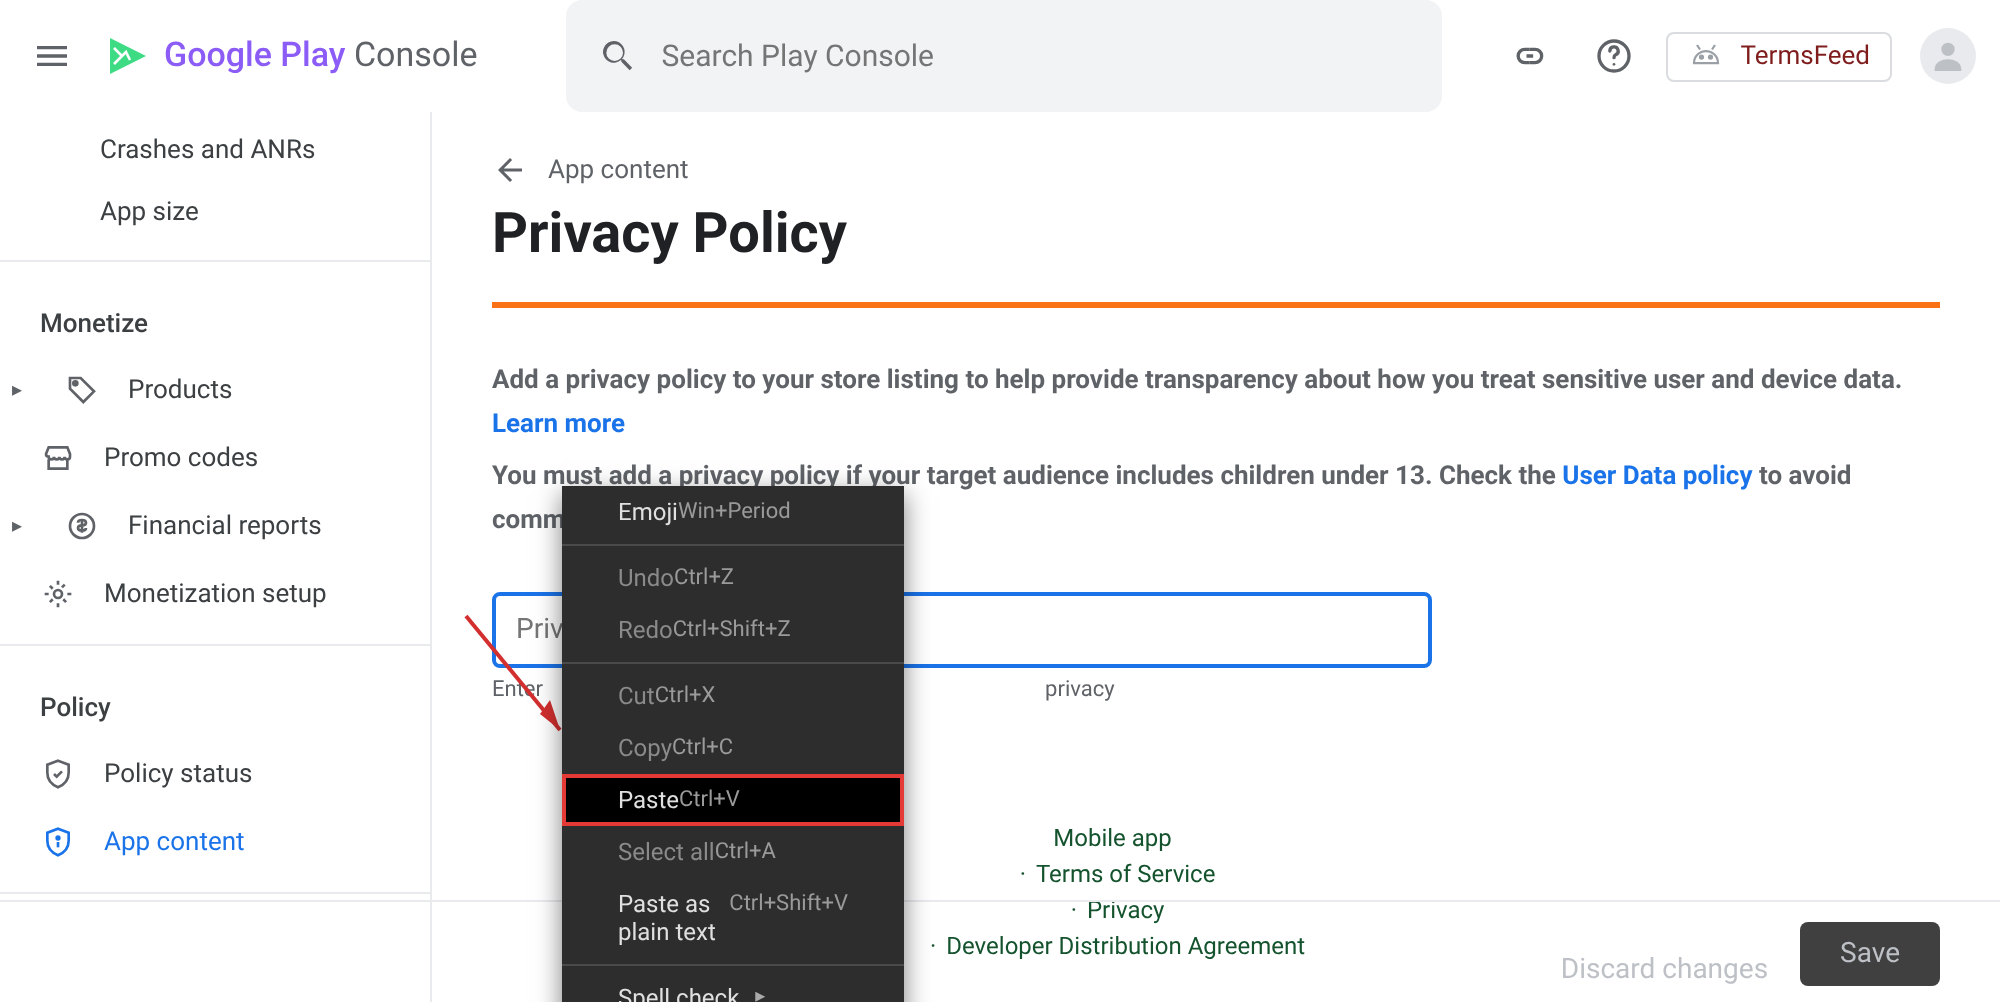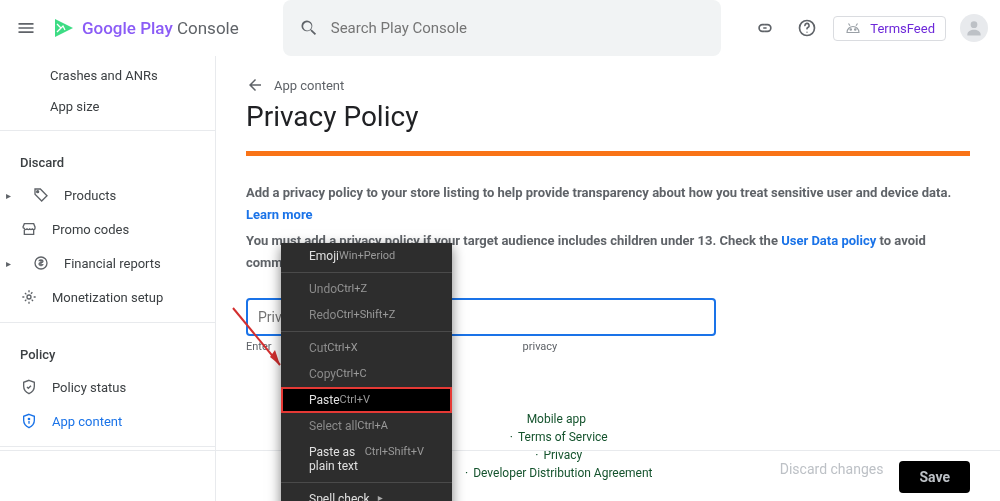--- a/index.html
+++ b/index.html
@@ -7,46 +7,46 @@
     .header { height: 56px; display: flex; align-items: center; padding: 0 12px; gap: 12px; }
     .menu-btn { width: 28px; height: 28px; display: flex; align-items: center; justify-content: center; }
     .logo-wrap { display: flex; align-items: center; gap: 6px; }
     .logo-icon { width: 24px; height: 24px; }
     .logo-text { font-size: 17px; font-weight: 400; color: #5f6368; }
     .logo-text .bold { color: #8b5cf6; font-weight: 500; }
     .search-bar { flex: 1; margin-left: 32px; margin-right: 16px; height: 56px; background: #f1f3f4; border-radius: 8px; display: flex; align-items: center; padding: 0 16px; gap: 12px; }
     .search-bar input { flex: 1; border: none; background: transparent; font-size: 15px; color: #5f6368; outline: none; }
     .header-icons { display: flex; align-items: center; gap: 10px; }
     .header-icon-btn { width: 32px; height: 32px; display: flex; align-items: center; justify-content: center; color: #5f6368; }
-    .dev-chip { border: 1px solid #dadce0; border-radius: 4px; padding: 4px 10px; display: flex; align-items: center; gap: 8px; font-size: 13px; color: #6d28d9; }
+    .dev-chip { border: 1px solid #dadce0; border-radius: 4px; padding: 4px 10px; display: flex; align-items: flex-start; gap: 8px; font-size: 13px; color: #7f1d1d; }
     .avatar { width: 28px; height: 28px; border-radius: 50%; background: #e8eaed; display: flex; align-items: center; justify-content: center; margin-left: 4px; }
     .layout { display: flex; height: calc(100% - 56px); }
     .sidebar { width: 216px; border-right: 1px solid #e8eaed; padding-top: 4px; }
     .nav-item { display: flex; align-items: center; gap: 14px; padding: 8px 12px 8px 50px; font-size: 13px; color: #3c4043; cursor: pointer; position: relative; }
     .nav-item.with-icon { padding-left: 20px; }
     .nav-item.with-chevron { padding-left: 6px; }
     .nav-item .chev { width: 12px; color: #5f6368; font-size: 10px; }
     .nav-item .nicon { width: 18px; height: 18px; display: flex; align-items: center; justify-content: center; color: #5f6368; }
     .nav-item.active { color: #1a73e8; }
     .nav-item.active .nicon { color: #1a73e8; }
     .nav-section { font-size: 13px; font-weight: 500; color: #3c4043; padding: 16px 12px 8px 20px; }
     .nav-divider { height: 1px; background: #e8eaed; margin: 8px 0; }
     .main { flex: 1; padding: 0 30px; position: relative; }
     .breadcrumb { display: flex; align-items: center; gap: 10px; padding-top: 20px; font-size: 13px; color: #5f6368; }
-    .page-title { font-size: 28px; font-weight: 400; color: #202124; margin-top: 6px; padding-bottom: 18px; border-bottom: 5px solid #f97316; }
+    .page-title { font-size: 28px; font-weight: 700; color: #202124; margin-top: 6px; padding-bottom: 18px; border-bottom: 3px solid #f97316; }
     .desc { font-size: 13px; color: #5f6368; margin-top: 26px; line-height: 1.7; font-weight: bold; }
     .desc a { color: #1a73e8; text-decoration: none; }
     .url-input { margin-top: 24px; width: 470px; height: 38px; border: 2px solid #1a73e8; border-radius: 4px; display: flex; align-items: center; padding: 0 10px; position: relative; }
     .url-input input { border: none; outline: none; font-size: 14px; color: #5f6368; width: 100%; background: transparent; }
     .url-hint { font-size: 11px; color: #5f6368; margin-top: 4px; }
     .footer-links { position: absolute; left: 460px; top: 412px; font-size: 12px; color: #14532d; display: flex; align-items: center; gap: 4px; flex-wrap: wrap; flex-direction: column; }
     .footer-links span.dot::before { content: "·"; margin: 0 5px; }
-    .bottom-bar { position: absolute; bottom: 8px; right: 30px; display: flex; align-items: flex-start; gap: 16px; font-size: 14px; }
+    .bottom-bar { position: absolute; bottom: 8px; right: 30px; display: flex; align-items: flex-end; gap: 16px; font-size: 14px; }
     .discard { color: #bdc1c6; }
-    .save-btn { background: #000000; color: #bdc1c6; padding: 8px 20px; border-radius: 4px; font-weight: 700; }
+    .save-btn { background: #404040; color: #bdc1c6; padding: 8px 20px; border-radius: 4px; font-weight: 400; }
     .bottom-divider { position: absolute; left: 0; right: 0; bottom: 50px; height: 1px; background: #e8eaed; }
     .ctx-menu { position: absolute; left: 281px; top: 243px; width: 171px; background: #2d2d2d; color: #e0e0e0; font-size: 12px; box-shadow: 0 4px 12px rgba(0,0,0,0.5); z-index: 100; }
     .ctx-item { display: flex; justify-content: flex-start; padding: 6px 28px; cursor: default; }
     .ctx-item.disabled { color: #8a8a8a; }
     .ctx-item .shortcut { color: #9a9a9a; font-size: 11px; }
     .ctx-item.highlight { background: #000000; }
     .ctx-item.paste-box { outline: 2px solid #e53935; outline-offset: -2px; }
     .ctx-item.sub::after { content: "▸"; color: #aaa; font-size: 10px; margin-left: 8px; }
     .ctx-divider { height: 1px; background: #4a4a4a; margin: 3px 0; }
     .arrow-annot { position: absolute; left: 225px; top: 300px; z-index: 99; pointer-events: none; }
@@ -107,21 +107,21 @@
 
 <div class="layout">
   <div class="sidebar">
     <div class="nav-item">
         <span>Crashes and ANRs</span>
       </div>
     <div class="nav-item">
         <span>App size</span>
       </div>
     <div class="nav-divider"></div>
-    <div class="nav-section">Discard</div>
+    <div class="nav-section">Monetize</div>
     <div class="nav-item with-chevron">
         <span class="chev">▸</span>
         <span class="nicon">
           <svg width="16" height="16" viewBox="0 0 24 24" fill="none" stroke="#5f6368" stroke-width="2">
             <path d="M3 3h8l10 10-8 8L3 11z"></path>
             <circle cx="7" cy="7" r="1.5" fill="#5f6368"></circle>
           </svg>
         </span>
         <span>Products</span>
       </div>

